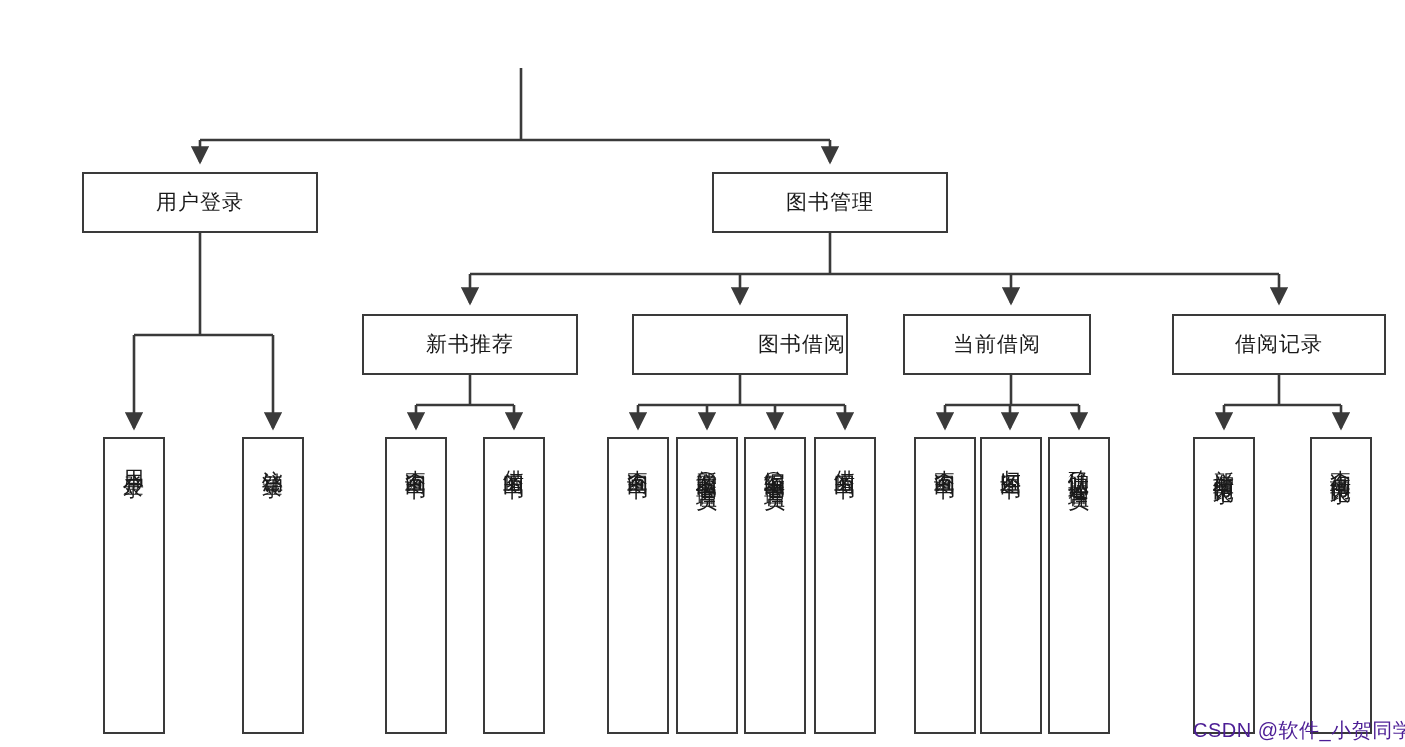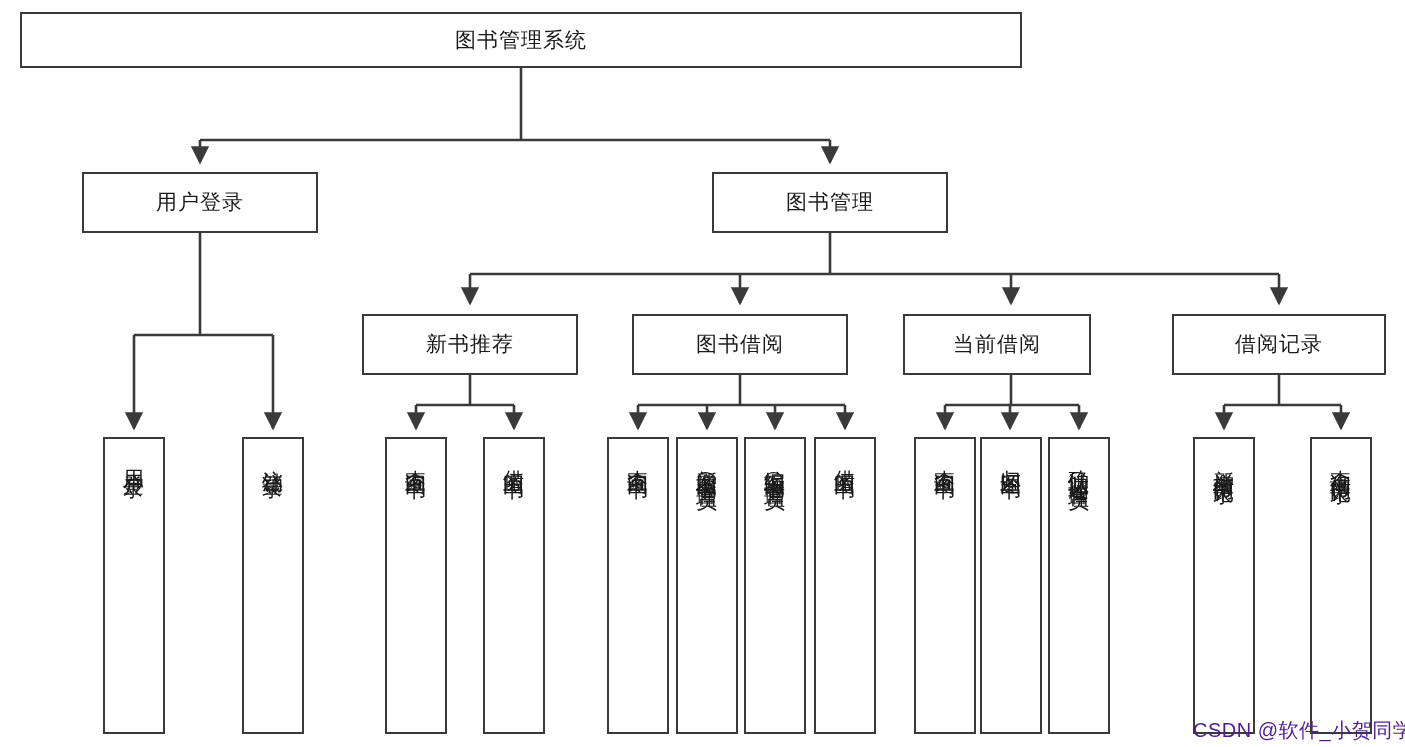--- a/index.html
+++ b/index.html
@@ -112,37 +112,34 @@
       <path d="M 1010 405 L 1010 428" marker-end="url(#arrow)"></path>
       <path d="M 1079 405 L 1079 428" marker-end="url(#arrow)"></path>
 
       <path d="M 1279 375 L 1279 405"></path>
       <path d="M 1224 405 L 1341 405"></path>
       <path d="M 1224 405 L 1224 428" marker-end="url(#arrow)"></path>
       <path d="M 1341 405 L 1341 428" marker-end="url(#arrow)"></path>
     </g>
   </svg>
 
-  <div class="node h-node" style="left:20px;top:12px;width:1002px;height:56px;">
-    <span class="lbl">图书管理系统</span>
-  </div>
 
   <div class="node h-node" style="left:82px;top:172px;width:236px;height:61px;">
     <span class="lbl">用户登录</span>
   </div>
 
   <div class="node h-node" style="left:362px;top:314px;width:216px;height:61px;">
     <span class="lbl">新书推荐</span>
   </div>
 
   <div class="node h-node" style="left:712px;top:172px;width:236px;height:61px;">
     <span class="lbl">图书管理</span>
   </div>
 
-  <div class="node h-node" style="left:632px;top:314px;width:216px;height:61px;">
+  <div class="node h-node" style="left:632px;top:314px;width:216px;height:61px;justify-content:flex-end;">
     <span class="lbl">图书借阅</span>
   </div>
 
   <div class="node h-node" style="left:903px;top:314px;width:188px;height:61px;">
     <span class="lbl">当前借阅</span>
   </div>
 
   <div class="node h-node" style="left:1172px;top:314px;width:214px;height:61px;align-items:center;">
     <span class="lbl">借阅记录</span>
   </div>

